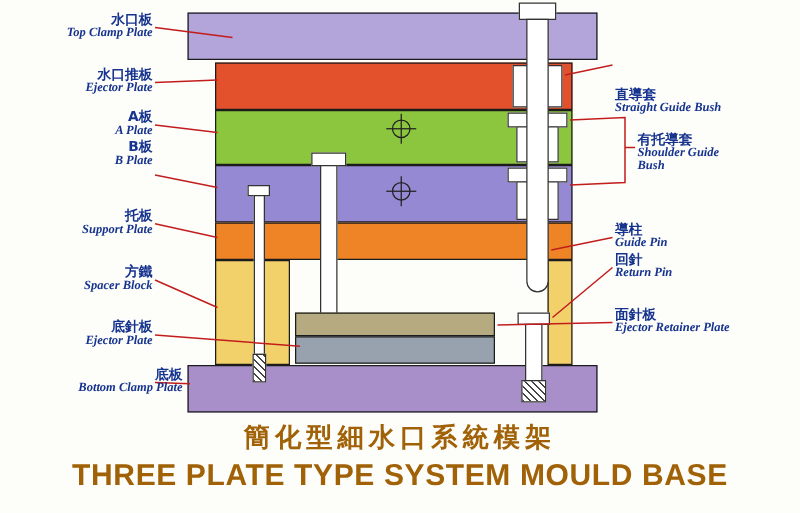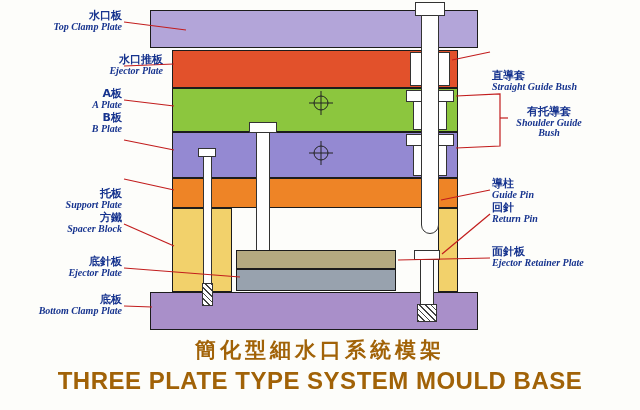--- a/index.html
+++ b/index.html
@@ -85,54 +85,54 @@
       <circle class="mark" cx="321" cy="153" r="7"></circle>
       <line class="mark" x1="309" y1="153" x2="333" y2="153"></line>
       <line class="mark" x1="321" y1="141" x2="321" y2="165"></line>
     </g>
   </svg>
 
   <div class="label left-col" style="top:10px;">
     <div class="zh">水口板</div>
     <div class="en">Top Clamp Plate</div>
   </div>
-  <div class="label left-col" style="top:54px;margin-left:41px;">
+  <div class="label left-col" style="top:54px;">
     <div class="zh">水口推板</div>
     <div class="en">Ejector Plate</div>
   </div>
   <div class="label left-col" style="top:88px;">
     <div class="zh">A板</div>
     <div class="en">A Plate</div>
   </div>
   <div class="label left-col" style="top:112px;">
     <div class="zh">B板</div>
     <div class="en">B Plate</div>
   </div>
-  <div class="label left-col" style="top:167px;margin-top:21px;">
+  <div class="label left-col" style="top:167px;">
     <div class="zh">托板</div>
     <div class="en">Support Plate</div>
   </div>
   <div class="label left-col" style="top:212px;">
     <div class="zh">方鐵</div>
     <div class="en">Spacer Block</div>
   </div>
   <div class="label left-col" style="top:256px;text-align:right;">
     <div class="zh">底針板</div>
     <div class="en">Ejector Plate</div>
   </div>
-  <div class="label left-col" style="top:294px;">
+  <div class="label left-col" style="top:294px;margin-left:24px;">
     <div class="zh">底板</div>
     <div class="en">Bottom Clamp Plate</div>
   </div>
 
   <div class="label" style="left:492px;top:40px;margin-top:30px;">
     <div class="zh">直導套</div>
     <div class="en">Straight Guide Bush</div>
   </div>
-  <div class="label" style="left:510px;top:106px;text-align:center;">
+  <div class="label" style="left:510px;top:106px;">
     <div class="zh">有托導套</div>
     <div class="en">Shoulder Guide Bush</div>
   </div>
   <div class="label" style="left:492px;top:178px;">
     <div class="zh">導柱</div>
     <div class="en">Guide Pin</div>
   </div>
   <div class="label" style="left:492px;top:202px;">
     <div class="zh">回針</div>
     <div class="en">Return Pin</div>

